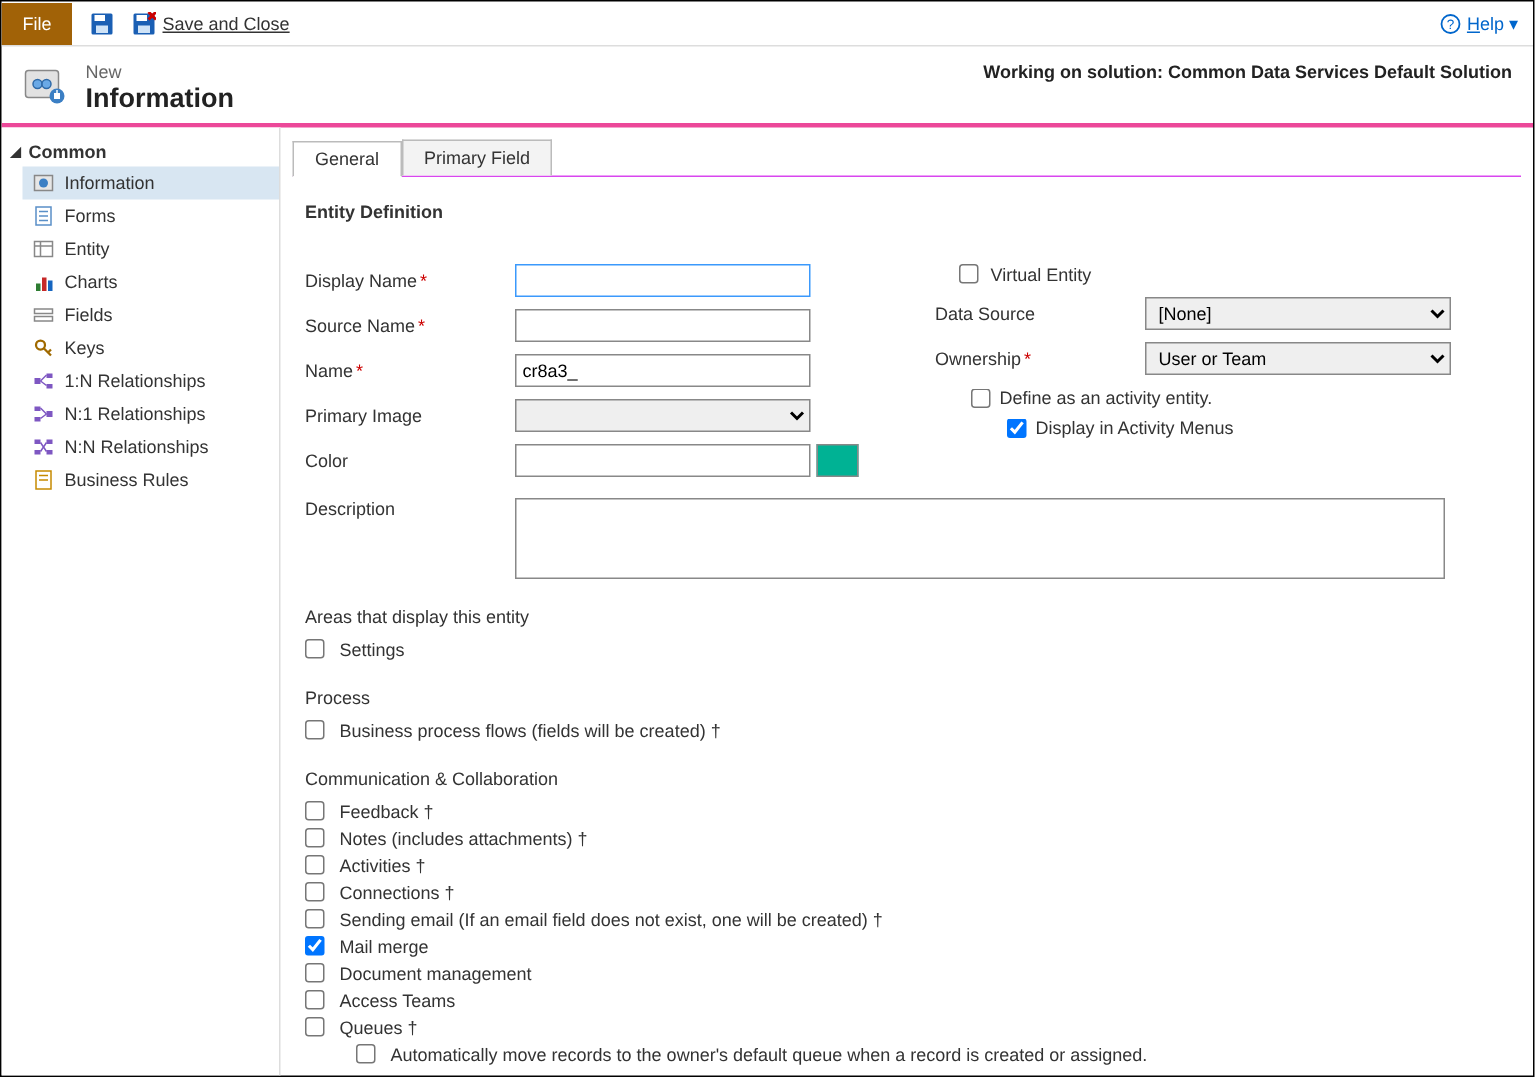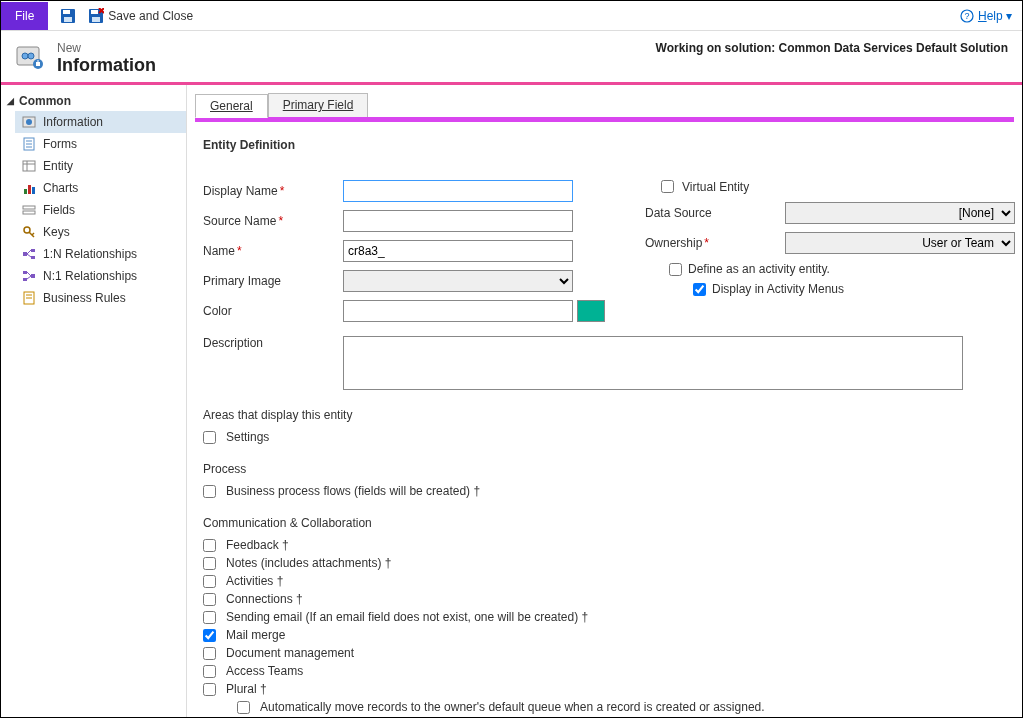--- a/index.html
+++ b/index.html
@@ -1,22 +1,22 @@
 <!DOCTYPE html>
 <html><head>
 <meta charset="utf-8">
 <style>
   * { box-sizing: border-box; margin: 0; padding: 0; font-family: "Segoe UI", Tahoma, sans-serif; }
   body { background: #fff; font-size: 12px; color: #333; border: 1px solid #000; width: 1023px; height: 718px; overflow: hidden; }
 
   
   .toolbar { display: flex; align-items: center; height: 30px; border-bottom: 1px solid #ddd; }
-  .file-btn { background: #6d28d9; color: #fff; padding: 7px 14px; font-size: 12px; cursor: pointer; }
+  .file-btn { background: #a16207; color: #fff; padding: 7px 14px; font-size: 12px; cursor: pointer; }
   .tb-icon { width: 16px; height: 16px; margin-left: 12px; cursor: pointer; display: inline-flex; align-items:center; justify-content:center; }
-  .save-close-lbl { margin-left: 4px; font-size: 12px; color: #333; }
+  .save-close-lbl { margin-left: 4px; font-size: 12px; color: #333; text-decoration: underline; }
   .help-area { margin-left: auto; margin-right: 10px; display: flex; align-items: center; color: #0066cc; cursor:pointer; font-size:12px;}
   .help-area svg { margin-right: 4px; }
 
   
   .header { display: flex; align-items: flex-start; padding: 10px 14px 6px 14px; border-bottom: 3px solid #ec4899; }
   .header-left { display: flex; }
   .header-icon { width: 32px; height: 32px; margin-right: 10px; display:flex; align-items:center; justify-content:center; }
   .header-sub { color: #666; font-size: 12px; }
   .header-title { font-size: 18px; font-weight: bold; color: #222; }
   .header-right { margin-left: auto; font-size: 12px; font-weight: bold; color: #222; }
@@ -26,44 +26,44 @@
   .sidebar { width: 186px; border-right: 1px solid #ddd; background: #fff; padding-top: 6px; }
   .tree-root { font-size: 12px; }
   .tree-node { padding: 3px 8px 3px 6px; display: flex; align-items: center; cursor: pointer; }
   .tree-node.selected { background: #d8e6f2; }
   .tree-caret { width: 10px; display:inline-block; color:#333; font-size:9px; margin-right:2px;}
   .tree-node .ticon { width: 16px; height: 16px; margin-right: 6px; display:inline-flex; align-items:center; justify-content:center;}
   .tree-node.bold { font-weight: bold; }
   .tree-children { padding-left: 14px; }
 
   .content { flex: 1; display:flex; flex-direction:column; overflow:hidden; }
-  .tabs { display:flex; border-bottom:5px solid #d946ef; margin: 8px 8px 0 8px; text-decoration: underline; }
+  .tabs { display:flex; border-bottom:1px solid #d946ef; margin: 8px 8px 0 8px; }
   .tab { padding: 4px 14px; font-size: 12px; border: 1px solid #bbb; border-bottom: none; background: #f3f3f3; cursor:pointer; margin-right: 0px;}
   .tab.active { background:#fff; border-bottom:1px solid #fff; position:relative; top:1px; }
 
   .scroll-area { flex:1; overflow-y:scroll; padding: 10px 16px 20px 16px; position:relative;}
   .section-title { font-weight:bold; font-size:12px; margin: 6px 0 28px 0; }
   .two-col { display:flex; gap: 40px; }
   .col-l { flex: 0 0 380px; }
   .col-r { flex: 1; }
   .form-row { display:flex; align-items:center; margin-bottom: 8px; min-height: 22px;}
   .form-row label { width: 140px; font-size:12px; color:#333;}
   .req { color: #c00; margin-left:2px; }
-  .form-row input[type=text], .form-row select { width: 230px; height: 22px; border:1px solid #888; font-size:12px; padding: 0 4px;}
+  .form-row input[type=text], .form-row select { width: 197px; height: 22px; border:1px solid #888; font-size:12px; padding: 0 4px;}
   .color-row input { width: 195px; }
   .color-swatch { width: 28px; height: 22px; background:#00b294; border:1px solid #888; margin-left:4px;}
   .desc-row { align-items: flex-start;}
   .desc-row textarea { width: 620px; height: 54px; border:1px solid #888; font-size:12px; padding:4px; resize:none;}
   .col-r .form-row label { width: 140px; }
-  .col-r .form-row select { width: 230px; text-align: right; }
+  .col-r .form-row select { width: 204px; }
   .col-r .check-indent { margin-left: 24px; display:flex; align-items:center; margin-bottom:6px;}
   .col-r .check-indent input { margin-right: 6px;}
 
   .sub-section-title { font-weight:normal; font-size:12px; margin: 18px 0 8px 0; }
-  .cb-row { display:flex; align-items:center; margin-bottom: 4px;}
+  .cb-row { display:flex; align-items:flex-start; margin-bottom: 4px;}
   .cb-row input[type=checkbox] { margin-right: 10px;}
   .cb-row.indent { padding-left: 34px; }
 
   
   .save-svg { fill:#1a5fb4; }
 
   
   .scroll-area::-webkit-scrollbar { width: 16px; }
   .scroll-area::-webkit-scrollbar-thumb { background:#c1c1c1; }
   .scroll-area::-webkit-scrollbar-track { background:#f0f0f0; }
@@ -209,20 +209,33 @@
                 <rect x="1" y="9" width="4" height="3" fill="#7e57c2"></rect>
                 <line x1="5" y1="3" x2="9" y2="7" stroke="#7e57c2"></line>
                 <line x1="5" y1="10" x2="9" y2="7" stroke="#7e57c2"></line>
               </svg>
             </span>
           <span>N:1 Relationships</span>
         </div>
         <div class="tree-node">
           <span class="ticon">
               <svg width="14" height="14">
+                <rect x="1" y="2" width="4" height="3" fill="#7e57c2"></rect>
+                <rect x="1" y="9" width="4" height="3" fill="#7e57c2"></rect>
+                <rect x="9" y="2" width="4" height="3" fill="#7e57c2"></rect>
+                <rect x="9" y="9" width="4" height="3" fill="#7e57c2"></rect>
+                <line x1="5" y1="4" x2="9" y2="10" stroke="#7e57c2"></line>
+                <line x1="5" y1="10" x2="9" y2="4" stroke="#7e57c2"></line>
+              </svg>
+            </span>
+          <span>N:N Relationships</span>
+        </div>
+        <div class="tree-node">
+          <span class="ticon">
+              <svg width="14" height="14">
                 <rect x="2" y="1" width="10" height="12" fill="#fff" stroke="#c68a00"></rect>
                 <line x1="4" y1="4" x2="10" y2="4" stroke="#c68a00"></line>
                 <line x1="4" y1="7" x2="10" y2="7" stroke="#c68a00"></line>
               </svg>
             </span>
           <span>Business Rules</span>
         </div>
       </div>
     </div>
   </div>
@@ -330,21 +343,21 @@
       <div class="cb-row">
           <input type="checkbox" style="">
           <span>Document management</span>
         </div>
       <div class="cb-row">
           <input type="checkbox" style="">
           <span>Access Teams</span>
         </div>
       <div class="cb-row">
           <input type="checkbox" style="">
-          <span>Plural †</span>
+          <span>Queues †</span>
         </div>
       <div class="cb-row indent">
           <input type="checkbox" style="">
           <span>Automatically move records to the owner's default queue when a record is created or assigned.</span>
         </div>
 
     </div>
   </div>
 </div>
 

